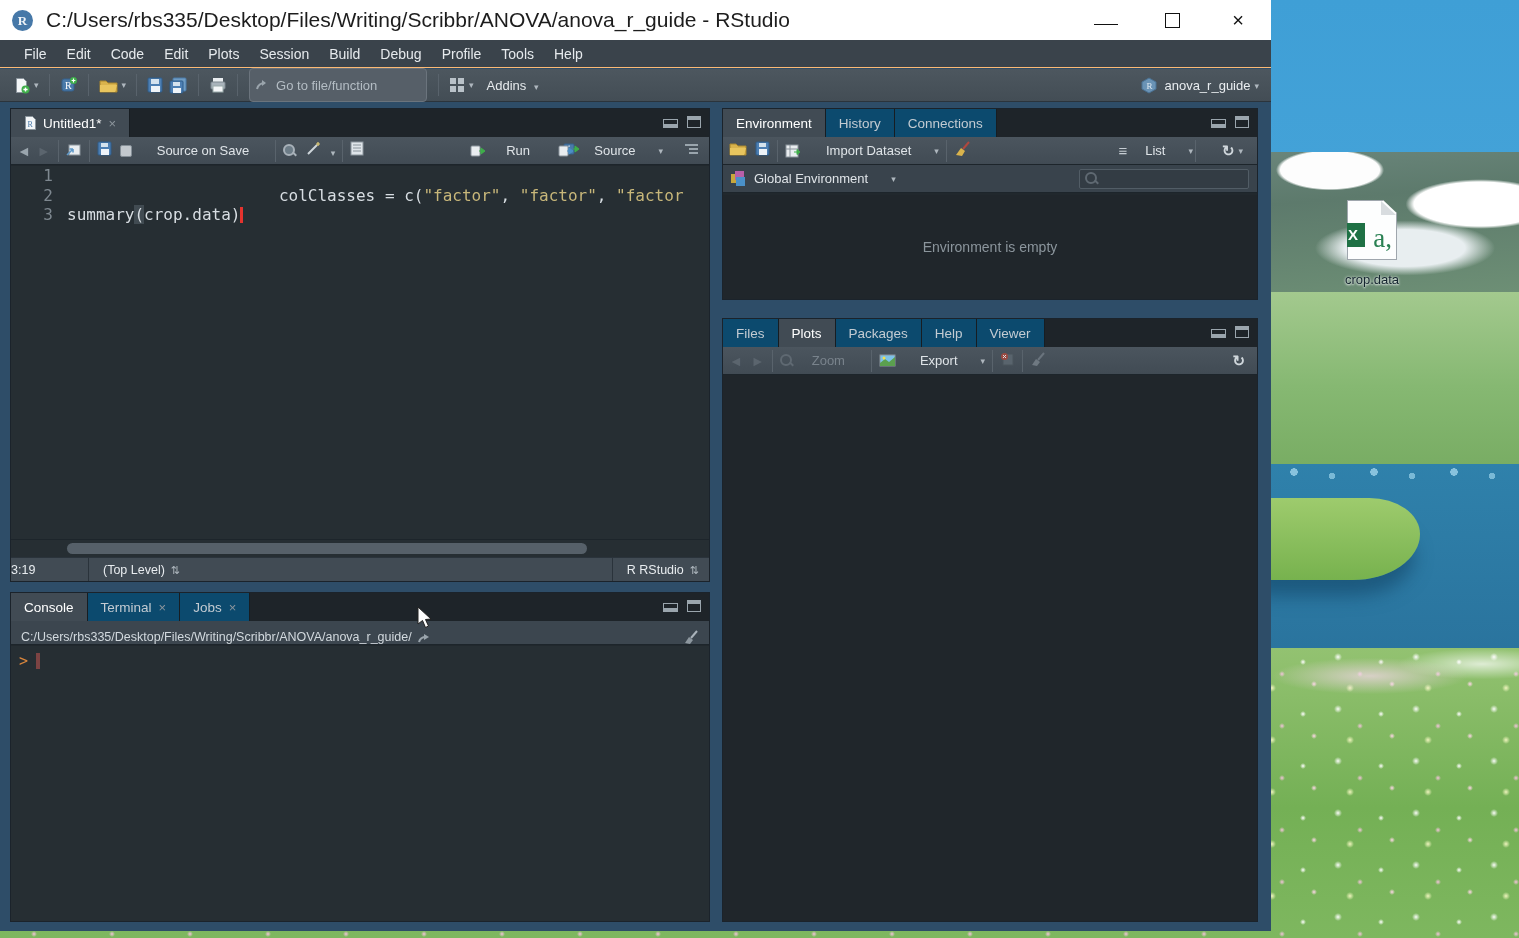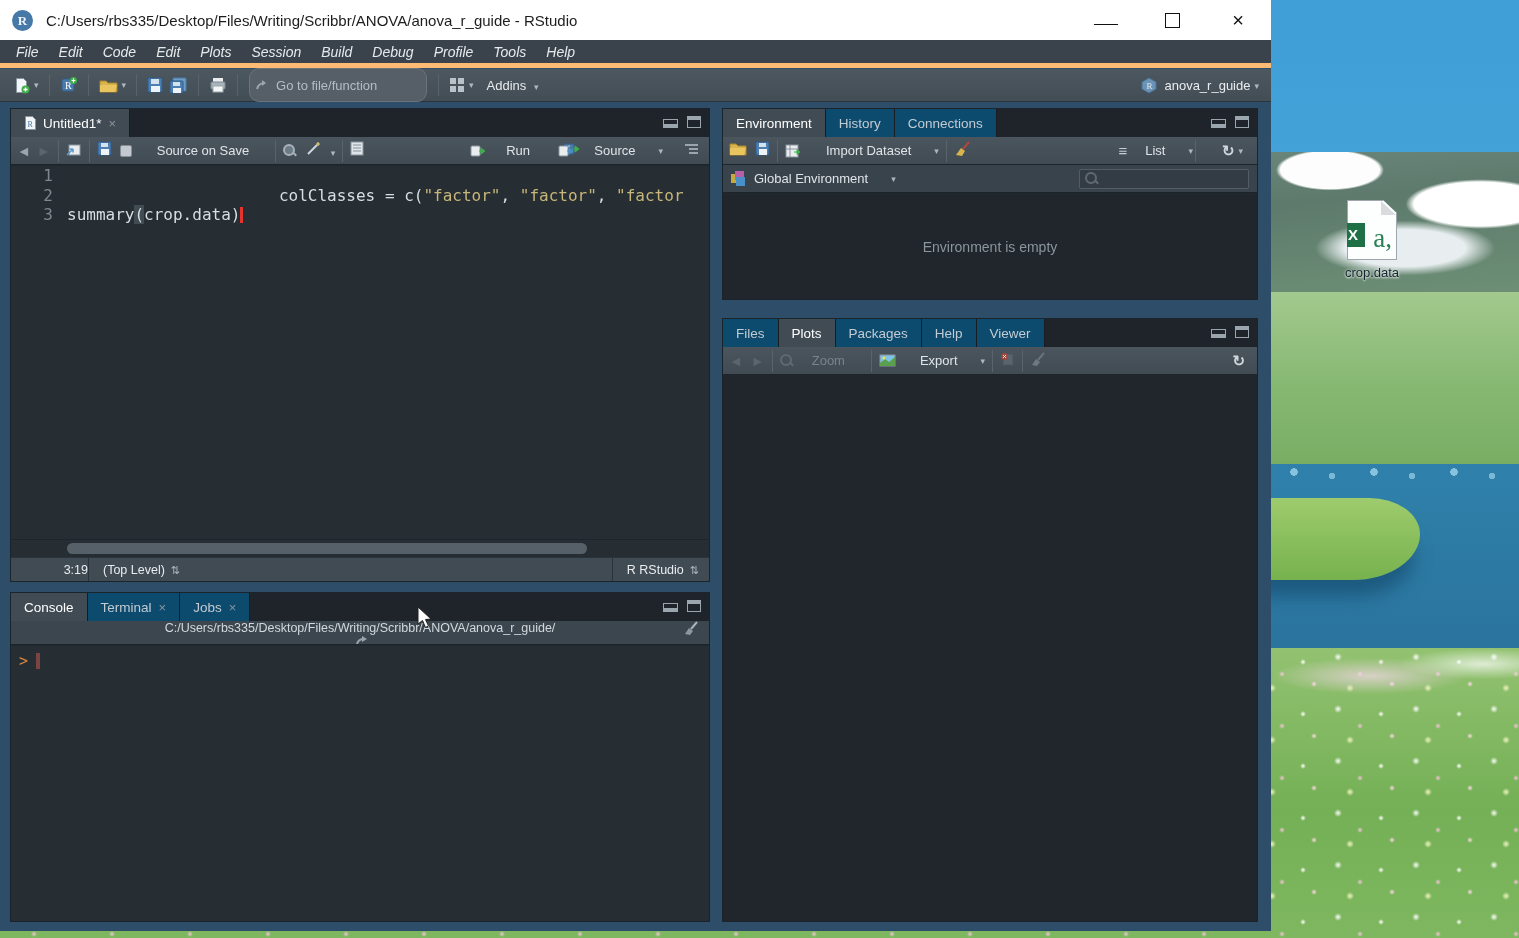--- a/index.html
+++ b/index.html
@@ -42,50 +42,50 @@
   
   .desk-icon { position:absolute; left:1332px; top:200px; width:80px; text-align:center; }
   .file-page { position:relative; width:50px; height:60px; margin:0 auto; background:#fdfefe;
     border:1px solid #9fa6ad; clip-path:polygon(0 0, 72% 0, 100% 22%, 100% 100%, 0 100%); }
   .file-fold { position:absolute; right:0; top:0; width:15px; height:14px; background:#d8dcdf;
     clip-path:polygon(0 0, 100% 100%, 0 100%); }
   .file-x { position:absolute; left:-7px; top:22px; width:24px; height:24px; background:#1f7145;
     color:#fff; font-weight:bold; font-size:15px; line-height:24px; text-align:center; }
   .file-a { position:absolute; right:4px; top:24px; color:#2a8153; font-family:"Liberation Serif",serif;
     font-size:27px; line-height:27px; }
-  .desk-label { margin-top:5px; font-size:13px; color:#13242e; text-shadow:0 0 3px rgba(255,255,255,.9),0 1px 2px rgba(255,255,255,.8); }
+  .desk-label { margin-top:12px; font-size:13px; color:#13242e; text-shadow:0 0 3px rgba(255,255,255,.9),0 1px 2px rgba(255,255,255,.8); }
 
   
   .window { position:absolute; left:0; top:0; width:1271px; height:931px; background:#2e4d68; }
 
   .titlebar { position:absolute; left:0; top:0; right:0; height:40px; background:#ffffff;
     display:flex; align-items:center; padding-left:12px; }
   .r-logo { width:21px; height:21px; border-radius:50%; background:#4678a8; color:#eef3f8;
     font-size:13px; font-weight:bold; text-align:center; line-height:21px;
     font-family:"Liberation Serif",serif; }
-  .title-text { margin-left:13px; font-size:15px; color:#1d1d1d; }
+  .title-text { margin-left:13px; font-size:21px; color:#1d1d1d; }
   .win-btns { position:absolute; right:0; top:0; height:40px; display:flex; }
   .win-btn { width:66px; height:40px; display:flex; align-items:center; justify-content:center;
     color:#111; font-size:15px; }
   .wb-min { width:24px; height:1px; background:#111; margin-top:8px; }
   .wb-max { width:15px; height:15px; border:1.5px solid #111; }
   .wb-close { font-size:20px; line-height:20px; font-weight:300; }
 
   .menubar { position:absolute; left:0; top:40px; right:0; height:28px; background:#3a434b;
-    display:flex; align-items:center; padding-left:6px; border-bottom:5px solid #fdba74;font-style:italic; }
+    display:flex; align-items:center; padding-left:14px; border-bottom:1px solid #fdba74; }
   .menu-item { color:#e6eaed; font-size:14px; padding:0 10px; line-height:28px; }
 
   .main-toolbar { position:absolute; left:0; top:69px; right:0; height:33px;
     background:linear-gradient(#4d575f,#434d55); display:flex; align-items:center;
     padding-left:10px; border-bottom:1px solid #2b343c; }
   .tb-sep { width:1px; height:22px; background:#59636c; margin:0 7px; }
   .caret { color:#aeb7be; font-size:9px; margin-left:4px; }
   .tbtn { display:flex; align-items:center; padding:2px 3px; }
   .goto-box { display:flex; align-items:center; width:178px; height:22px; background:#565f68;
-    border:1px solid #6b747d; border-radius:10px; margin:0 4px; padding:16px 6px; }
+    border:1px solid #6b747d; border-radius:4px; margin:0 4px; padding:16px 6px; }
   .goto-box .ph { color:#b4bdc4; font-size:13px; margin-left:7px; }
   .addins { color:#e6eaed; font-size:13px; margin-left:10px; }
   .proj-btn { position:absolute; right:12px; top:0; height:33px; display:flex; align-items:center; color:#e9edf0; font-size:13px; }
 
   
   .pane { position:absolute; background:#21282d; border:1px solid #1b232b; }
   .pane-tabs { position:relative; height:28px; background:#1e2429; display:flex; align-items:flex-end; }
   .ptab { height:28px; display:flex; align-items:center; padding:0 13px; font-size:13.5px;
     color:#c3cbd2; background:#0c4a6e; border-right:1px solid #171d22; }
   .ptab.active { background:#414b54; color:#ffffff; }
@@ -106,31 +106,31 @@
     font-family:"DejaVu Sans Mono",monospace; font-size:16px; line-height:19.5px; overflow:hidden; }
   .code-row { display:flex; white-space:pre; }
   .gut { width:56px; text-align:right; padding-right:14px; color:#7e8890; flex:none; }
   .tok-plain { color:#d8dee3; } .tok-string { color:#c8b77a; }
   .tok-match { color:#d8dee3; background:#414b52; }
   .caret-red { display:inline-block; width:3px; height:16px; background:#e5332e; vertical-align:-3px; }
   .hscroll { position:absolute; left:0; right:0; bottom:24px; height:18px; background:#262e33; border-top:1px solid #1d252b;}
   .hthumb { position:absolute; left:56px; top:3px; width:520px; height:11px; background:#566069; border-radius:6px; }
   .src-status { position:absolute; left:0; right:0; bottom:0; height:24px; background:#414b54;
     border-top:1px solid #2a333b; display:flex; align-items:center; color:#e8ecef; font-size:12.5px; }
-  .st-pos { width:78px; text-align:right; border-right:1px solid #2a333b; height:100%; line-height:24px; }
+  .st-pos { width:78px; text-align:left; border-right:1px solid #2a333b; height:100%; line-height:24px; }
   .st-scope { flex:1; padding-left:14px; }
   .st-type { border-left:1px solid #2a333b; height:100%; line-height:24px; padding:0 10px 0 14px; }
   .spin { color:#aeb7be; font-size:11px; margin-left:6px; }
 
   .chkbox { width:12px; height:12px; background:#c3c9ce; border:1px solid #858f97; border-radius:2px; margin-right:6px; }
 
   
   #pane-console { left:10px; top:592px; width:700px; height:330px; }
   .wd-bar { height:24px; background:#3c464f; border-bottom:1px solid #1d252b; display:flex;
-    align-items:center; padding:0 10px; color:#d2d9de; font-size:12.5px; position:relative;flex-direction:column; }
+    align-items:flex-end; padding:0 10px; color:#d2d9de; font-size:12.5px; position:relative; }
   .console-body { position:absolute; left:0; right:0; top:53px; bottom:0; background:#262e33;
     font-family:"DejaVu Sans Mono",monospace; font-size:15px; padding:6px 8px; }
   .prompt { color:#d9863d; }
   .caret-dim { display:inline-block; width:4px; height:16px; background:#7c4343; vertical-align:-3px; margin-left:8px; }
 
   
   #pane-env { left:722px; top:108px; width:536px; height:192px; }
   .env-row2 { height:28px; background:#39434c; border-bottom:1px solid #1d252b; display:flex; align-items:center; padding:0 8px; }
   .env-search { margin-left:auto; width:170px; height:20px; background:#333c44; border:1px solid #525d66;
     border-radius:2px; display:flex; align-items:center; padding:0 5px; }

